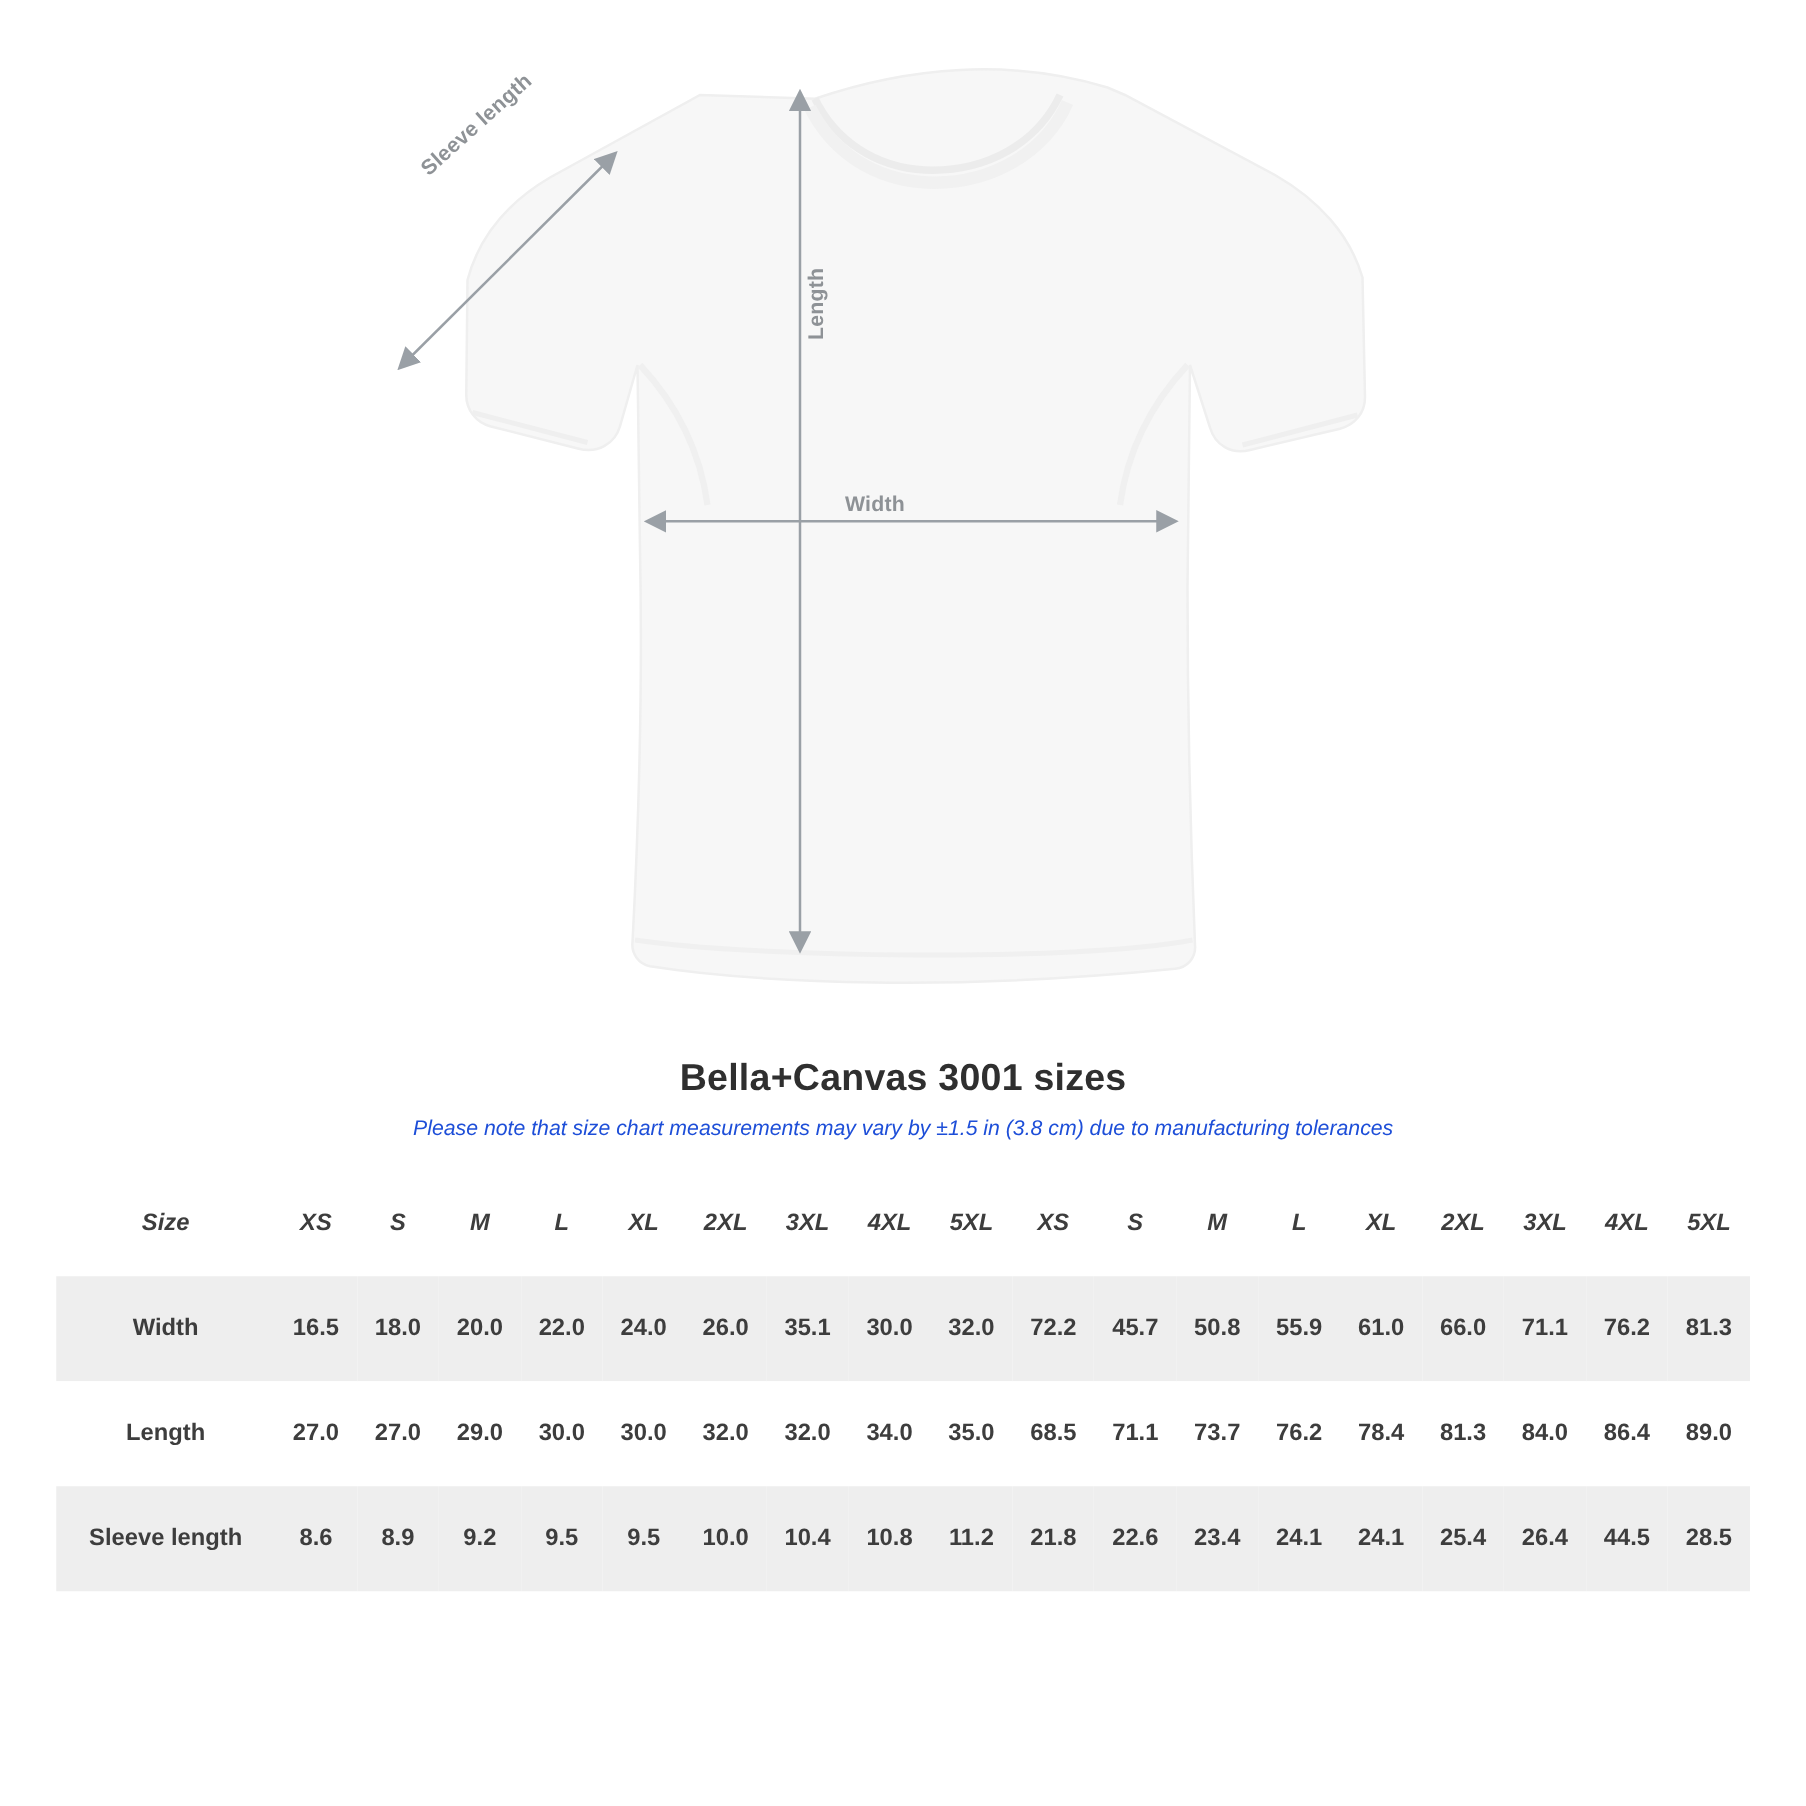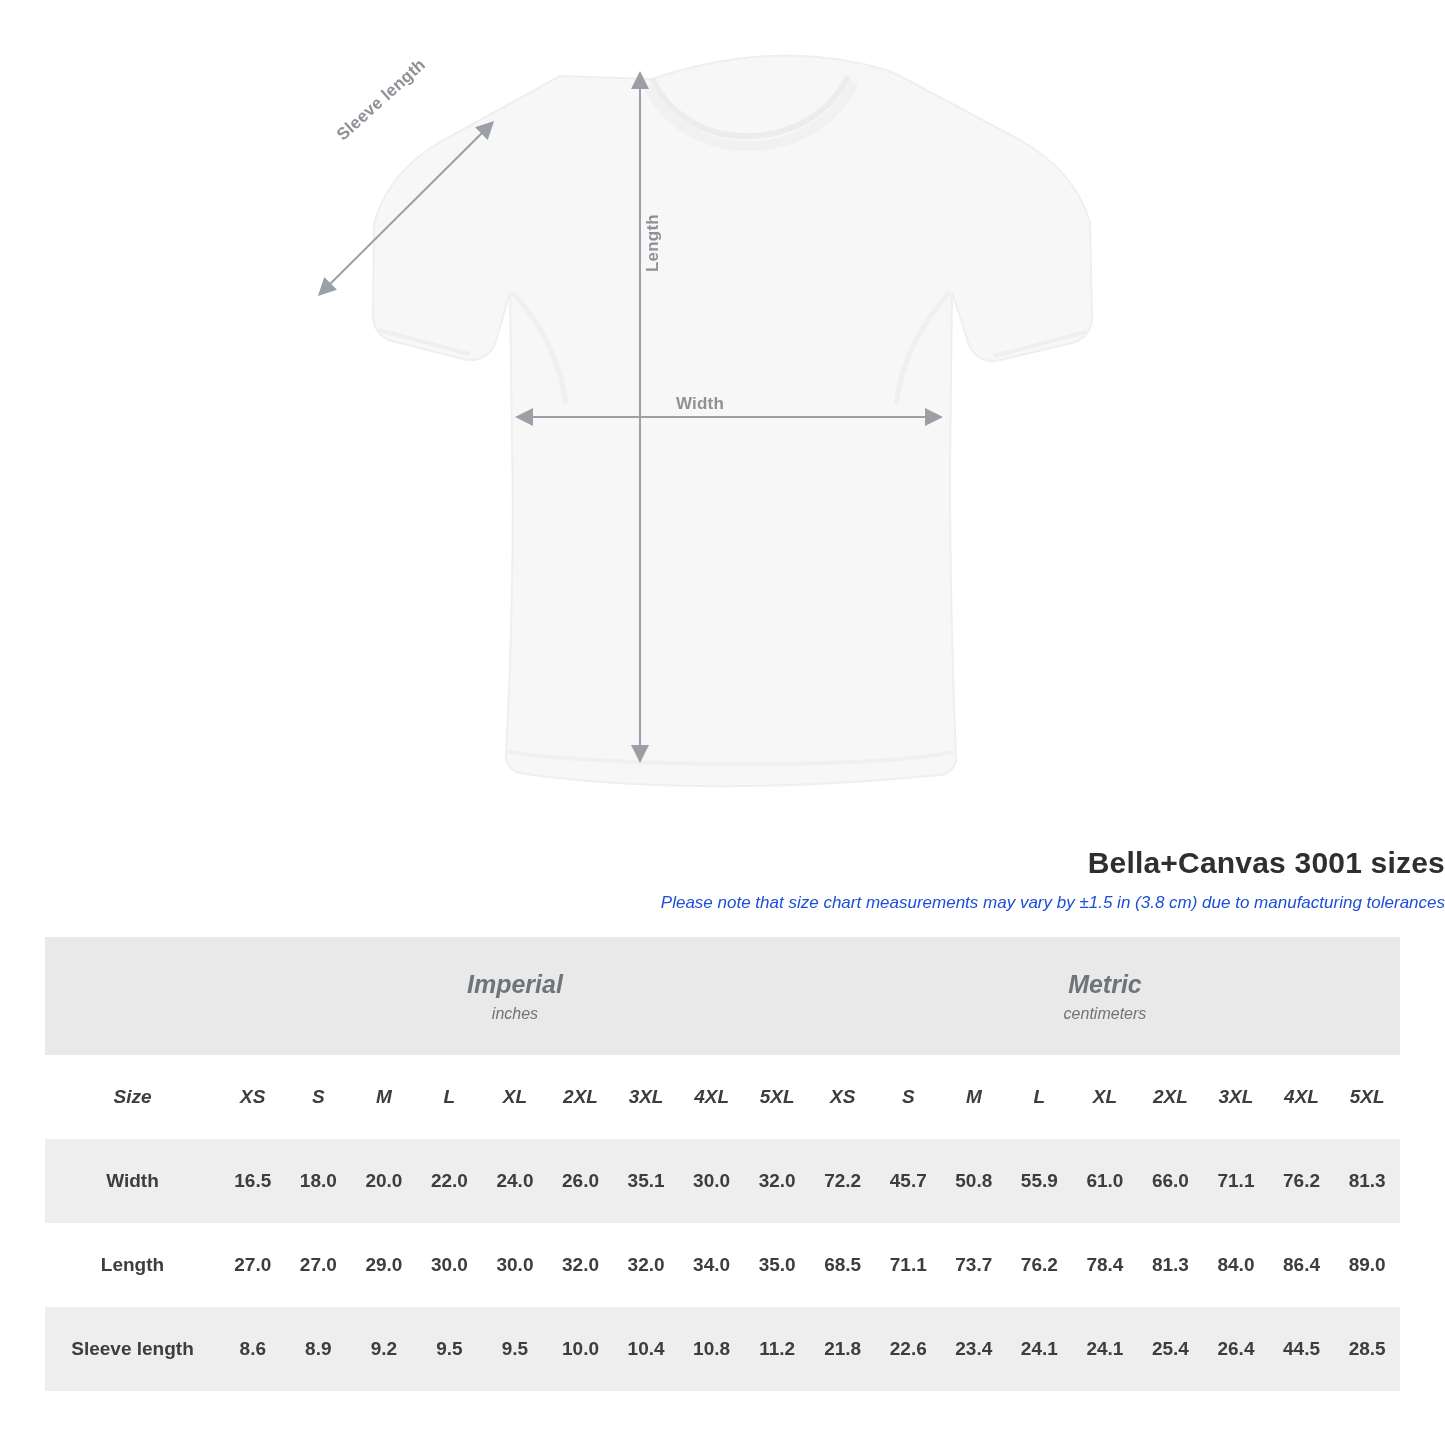--- a/index.html
+++ b/index.html
@@ -54,21 +54,21 @@
     transform: rotate(-90deg);
     transform-origin: left top;
   }
   .label-width {
     left: 676px;
     top: 394px;
   }
 
   
   .title-block {
-    text-align: right;
+    text-align: center;
     margin-top: 26px;
   }
   .chart-title {
     font-size: 30px;
     font-weight: bold;
     color: #2f2f2f;
     letter-spacing: 0.2px;
   }
   .chart-note {
     margin-top: 13px;
@@ -219,31 +219,20 @@
     <div class="chart-title">Bella+Canvas 3001 sizes</div>
     <div class="chart-note">Please note that size chart measurements may vary by ±1.5 in (3.8 cm) due to manufacturing tolerances</div>
   </div>
 
   <div class="table-wrap">
     <table class="size-table">
       <colgroup>
         <col class="col-label">
       </colgroup>
       <tbody id="table-body">
-          <tr>
-            <td class="corner-cell unit-head"></td>
-            <td class="unit-head" colspan="9">
-              <div class="unit-title">Imperial</div>
-              <div class="unit-sub">inches</div>
-            </td>
-            <td class="unit-head" colspan="9">
-              <div class="unit-title">Metric</div>
-              <div class="unit-sub">centimeters</div>
-            </td>
-          </tr>
           <tr class="row-head">
             <td class="rowlabel">Size</td>
             <td>XS</td>
             <td>S</td>
             <td>M</td>
             <td>L</td>
             <td>XL</td>
             <td>2XL</td>
             <td>3XL</td>
             <td>4XL</td>

